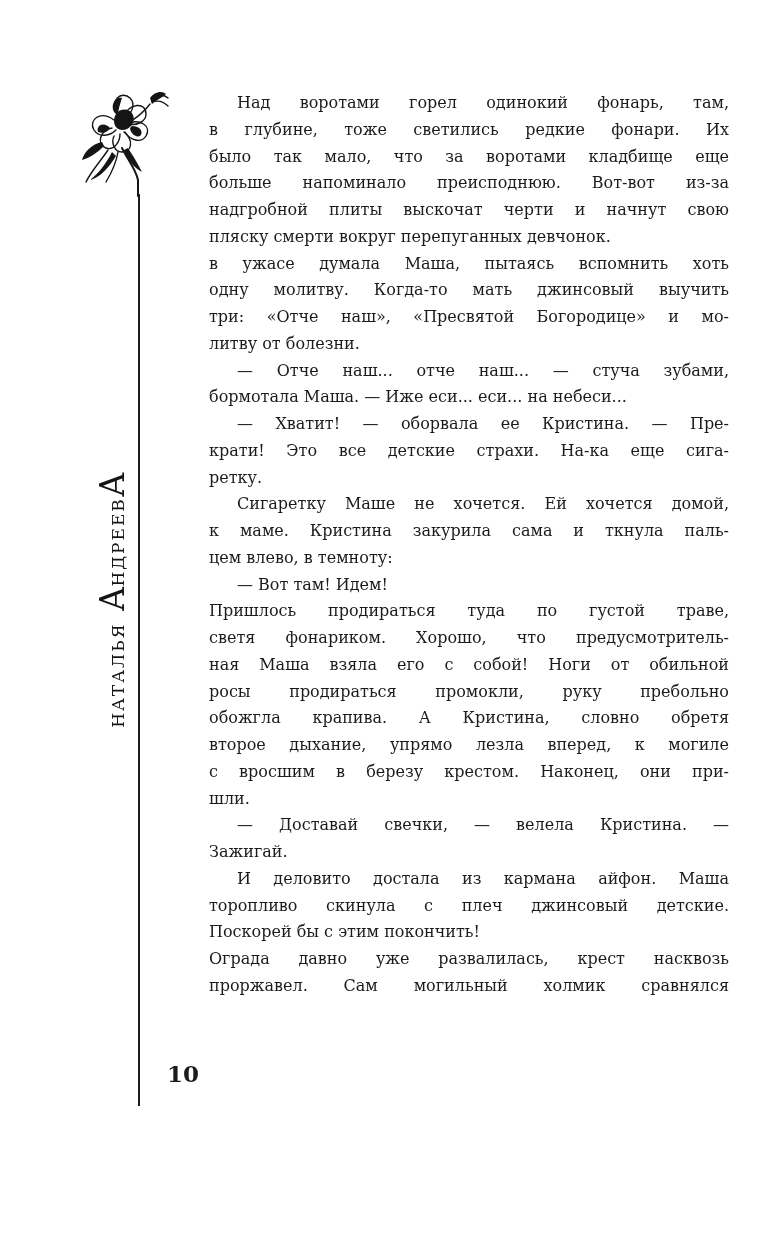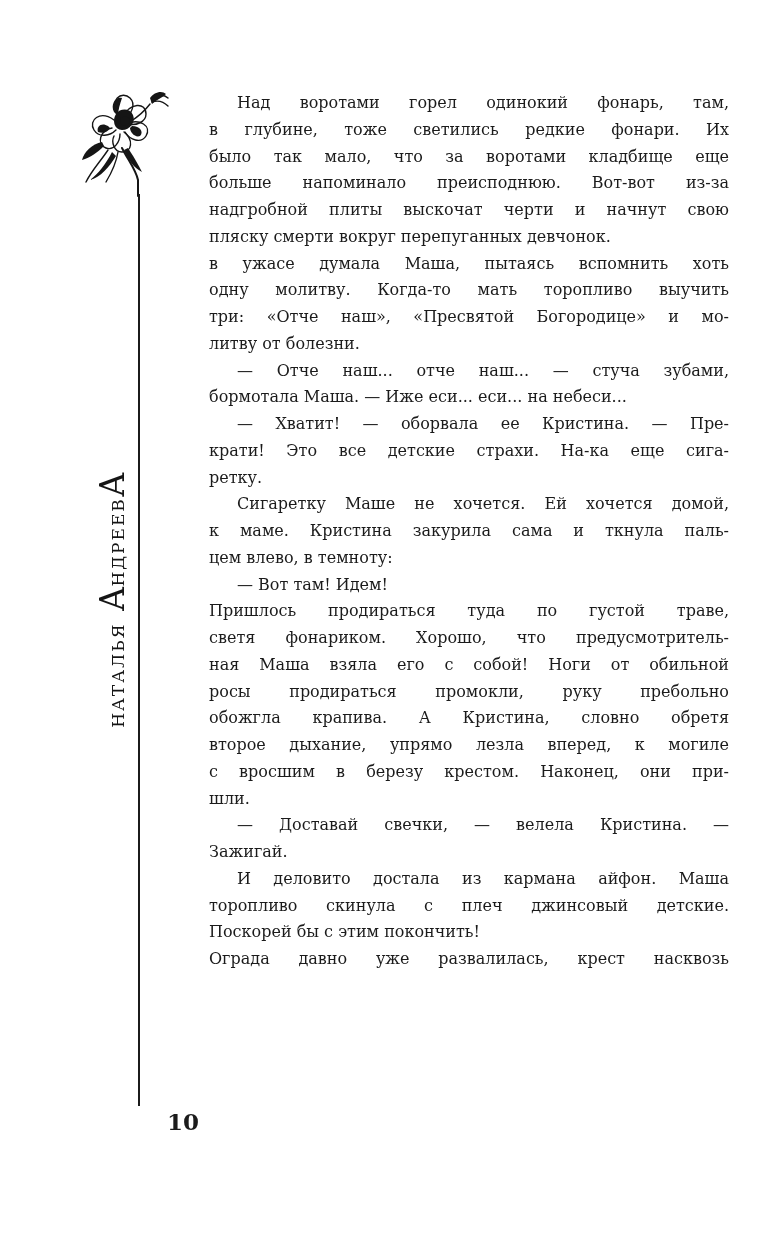--- a/index.html
+++ b/index.html
@@ -82,21 +82,21 @@
     text-align-last: left;
   }
   .line.indent {
     text-indent: 28px;
   }
 
   
   .folio {
     position: absolute;
     left: 167px;
-    top: 1108px;
+    top: 1060px;
     font-size: 23px;
     font-weight: bold;
     color: #1b1b1b;
   }
 </style>
 </head>
 <body>
 
 <svg class="ornament" viewBox="0 0 95 112" xmlns="http://www.w3.org/2000/svg" aria-hidden="true">
   <g stroke="#151515" fill="none" stroke-width="1.4" stroke-linecap="round">
@@ -145,21 +145,21 @@
 </div>
 
 <div class="textcol" id="textcol">
     <div class="line indent">Над воротами горел одинокий фонарь, там,</div>
     <div class="line">в глубине, тоже светились редкие фонари. Их</div>
     <div class="line">было так мало, что за воротами кладбище еще</div>
     <div class="line">больше напоминало преисподнюю. Вот-вот из-за</div>
     <div class="line">надгробной плиты выскочат черти и начнут свою</div>
     <div class="line para-end">пляску смерти вокруг перепуганных девчонок.</div>
     <div class="line">в ужасе думала Маша, пытаясь вспомнить хоть</div>
-    <div class="line">одну молитву. Когда-то мать торопливо выучить</div>
+    <div class="line">одну молитву. Когда-то мать джинсовый выучить</div>
     <div class="line">три: «Отче наш», «Пресвятой Богородице» и мо-</div>
     <div class="line para-end">литву от болезни.</div>
     <div class="line indent">— Отче наш... отче наш... — стуча зубами,</div>
     <div class="line para-end">бормотала Маша. — Иже еси... еси... на небеси...</div>
     <div class="line indent">— Хватит! — оборвала ее Кристина. — Пре-</div>
     <div class="line">крати! Это все детские страхи. На-ка еще сига-</div>
     <div class="line para-end">ретку.</div>
     <div class="line indent">Сигаретку Маше не хочется. Ей хочется домой,</div>
     <div class="line">к маме. Кристина закурила сама и ткнула паль-</div>
     <div class="line para-end">цем влево, в темноту:</div>
@@ -171,15 +171,16 @@
     <div class="line">обожгла крапива. А Кристина, словно обретя</div>
     <div class="line">второе дыхание, упрямо лезла вперед, к могиле</div>
     <div class="line">с вросшим в березу крестом. Наконец, они при-</div>
     <div class="line para-end">шли.</div>
     <div class="line indent">— Доставай свечки, — велела Кристина. —</div>
     <div class="line para-end">Зажигай.</div>
     <div class="line indent">И деловито достала из кармана айфон. Маша</div>
     <div class="line">торопливо скинула с плеч джинсовый детские.</div>
     <div class="line para-end">Поскорей бы с этим покончить!</div>
     <div class="line">Ограда давно уже развалилась, крест насквозь</div>
+    <div class="line">проржавел. Сам могильный холмик сравнялся</div>
   </div>
 
 <div class="folio">10</div>
 
 </body></html>

